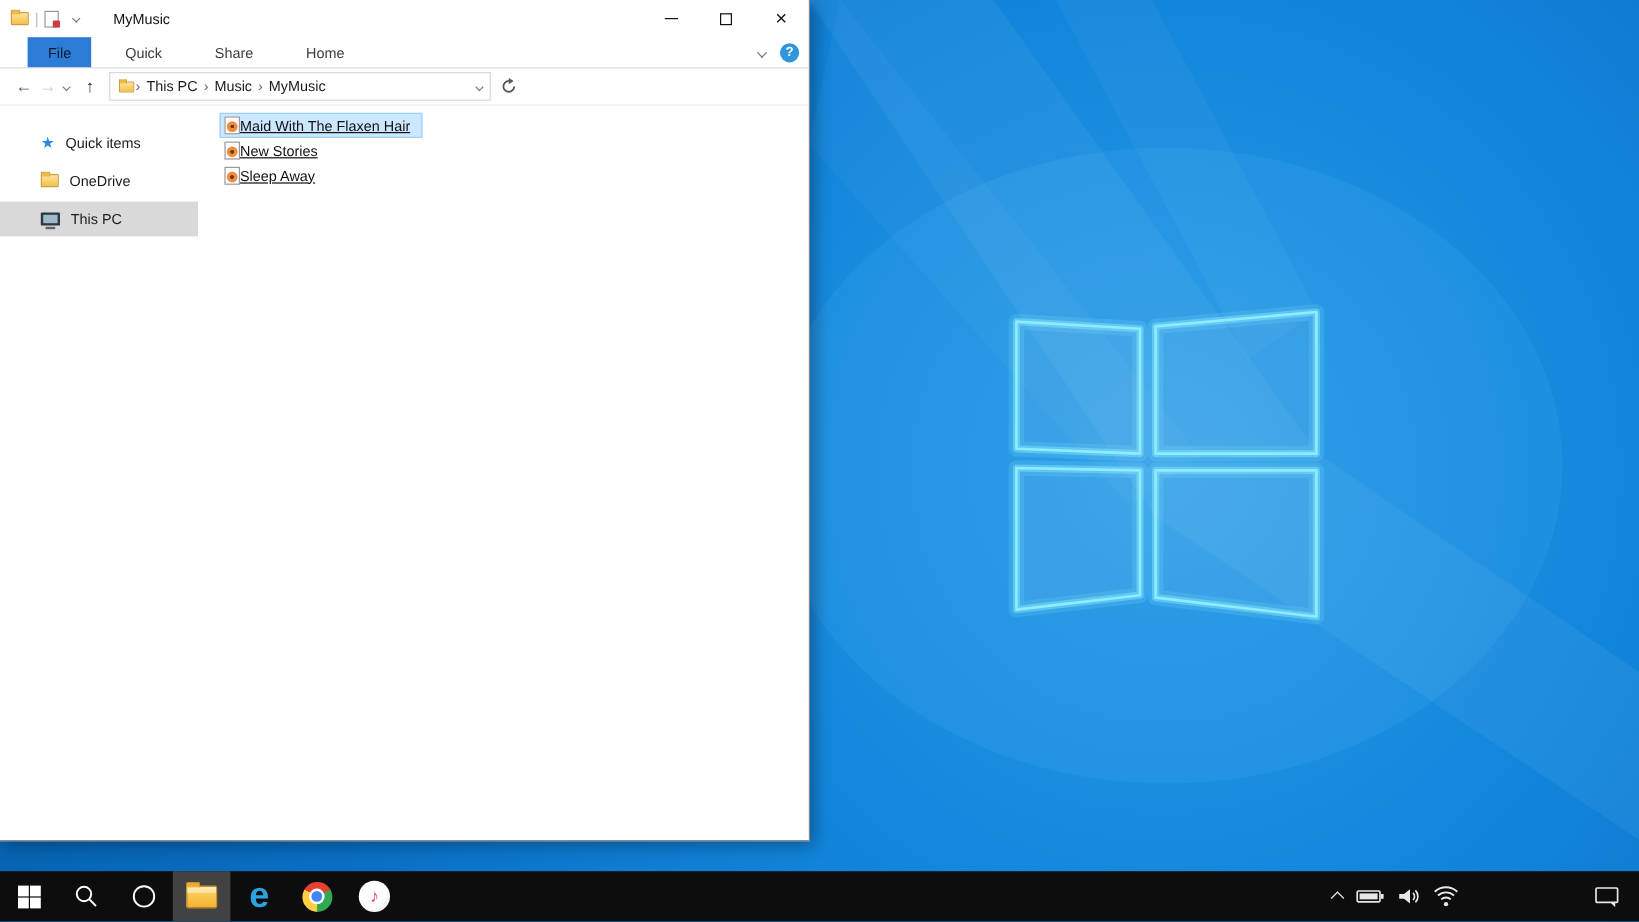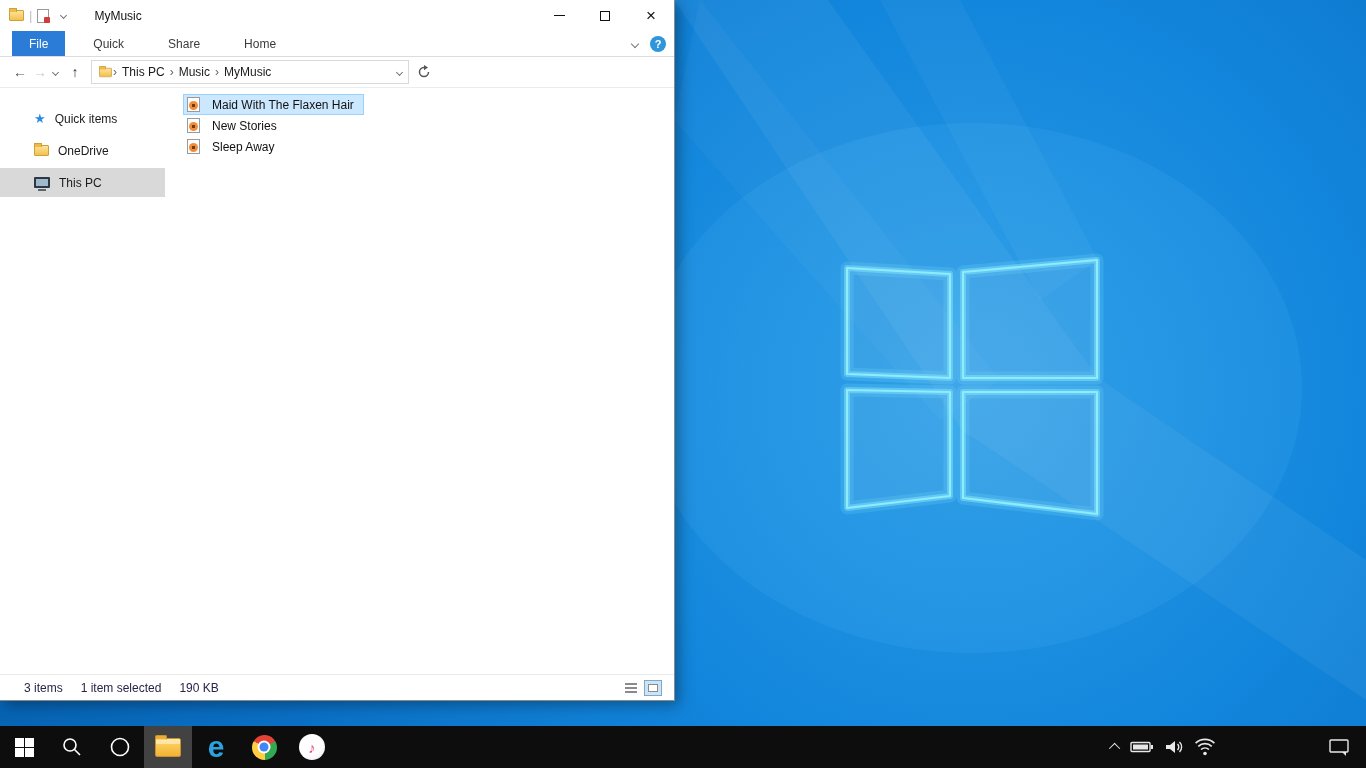--- a/index.html
+++ b/index.html
@@ -22,21 +22,21 @@
   .qat-chev { margin:0 10px 0 12px; }
   .win-title { margin-left:18px; color:#111; }
   .caption-btns { margin-left:auto; display:flex; height:100%; }
   .cap-btn { width:46px; height:100%; display:flex; align-items:center; justify-content:center; }
   .glyph-min { width:11px; height:1px; background:#111; }
   .glyph-max { width:10px; height:10px; border:1px solid #111; }
   .glyph-close { font-size:17px; color:#111; line-height:1; }
 
   
   .ribbon { height:26px; display:flex; align-items:stretch; border-bottom:1px solid #dcdcdc; position:relative; }
-  .tab-file { background:#2b7cd6; color:#ffffff; padding:0 17px; display:flex; align-items:center; margin-left:12px; }
+  .tab-file { background:#2b7cd6; color:#0f172a; padding:0 17px; display:flex; align-items:center; margin-left:23px; }
   .tab { color:#3b3b3b; padding:0 16px; display:flex; align-items:center; margin-left:12px; }
   .ribbon-right { position:absolute; right:8px; top:0; height:100%; display:flex; align-items:center; gap:12px; }
   .help-circle { width:16px; height:16px; border-radius:50%; background:#2f96db; color:#fff; font-size:11px; font-weight:bold;
     display:flex; align-items:center; justify-content:center; }
 
   
   .chev { display:inline-block; width:6px; height:6px; border-right:1.4px solid #777; border-bottom:1.4px solid #777; transform:rotate(45deg); }
   .chev.sm { width:5px; height:5px; }
 
   
@@ -69,21 +69,21 @@
   .nav-pane { position:absolute; left:0; top:0; bottom:0; width:165px; padding-top:16px; }
   .nav-item { height:29px; display:flex; align-items:center; padding-left:34px; gap:9px; margin-bottom:3px; color:#1b1b1b; }
   .nav-item.selected { background:#d9d9d9; }
   .star-icon { color:#2a8ae0; font-size:13px; line-height:1; }
   .pc-icon { position:relative; width:16px; height:11px; background:#2e3744; border-radius:1px; }
   .pc-icon::before { content:""; position:absolute; inset:2px; background:#9fb9cc; }
   .pc-icon::after { content:""; position:absolute; left:4px; bottom:-3px; width:8px; height:2px; background:#5b6570; }
   .net-globe { position:absolute; left:-3px; bottom:-3px; width:7px; height:7px; border-radius:50%; background:radial-gradient(circle at 35% 35%, #6cc2f2, #1e78d0); }
 
   .file-pane { position:absolute; left:183px; top:6px; }
-  .file-row { display:flex; align-items:center; gap:12px; padding:2px 9px 2px 3px; border:1px solid transparent; height:21px; width:max-content; color:#111; }
+  .file-row { display:flex; align-items:center; gap:0; padding:2px 9px 2px 3px; border:1px solid transparent; height:21px; width:max-content; color:#111;text-decoration:underline; }
   .file-row.selected { background:#cce8ff; border-color:#99d1ff; }
   .music-icon { position:relative; width:13px; height:15px; background:#fff; border:1px solid #9a9a9a; }
   .music-icon::after { content:""; position:absolute; left:1px; top:3px; width:9px; height:9px; border-radius:50%;
     background:radial-gradient(circle, #6b3c14 0 1.5px, #f08c3a 1.6px 100%); }
 
   
   .status-bar { position:absolute; left:0; right:0; bottom:0; height:26px; border-top:1px solid #ececec;
     display:flex; align-items:center; gap:18px; padding:0 12px 0 24px; color:#26264a; }
   .status-icons { margin-left:auto; display:flex; gap:5px; align-items:center; }
   .view-details-icon { width:16px; height:14px; display:flex; flex-direction:column; justify-content:center; gap:2px; padding:2px; }
@@ -232,35 +232,20 @@
         <span class="music-icon"></span>
         <span>New Stories</span>
       </div>
       <div class="file-row">
         <span class="music-icon"></span>
         <span>Sleep Away</span>
       </div>
     </div>
   </div>
 
-  <div class="status-bar">
-    <span>3 items</span>
-    <span>1 item selected</span>
-    <span>190 KB</span>
-    <div class="status-icons">
-      <div class="view-details-icon">
-          <i></i>
-          <i></i>
-          <i></i>
-        </div>
-      <div class="view-thumb-icon">
-          <i></i>
-        </div>
-    </div>
-  </div>
 </div>
 
 <div class="taskbar">
   <div class="tb-btn">
     <span class="win-grid">
         <i></i>
         <i></i>
         <i></i>
         <i></i>
       </span>

